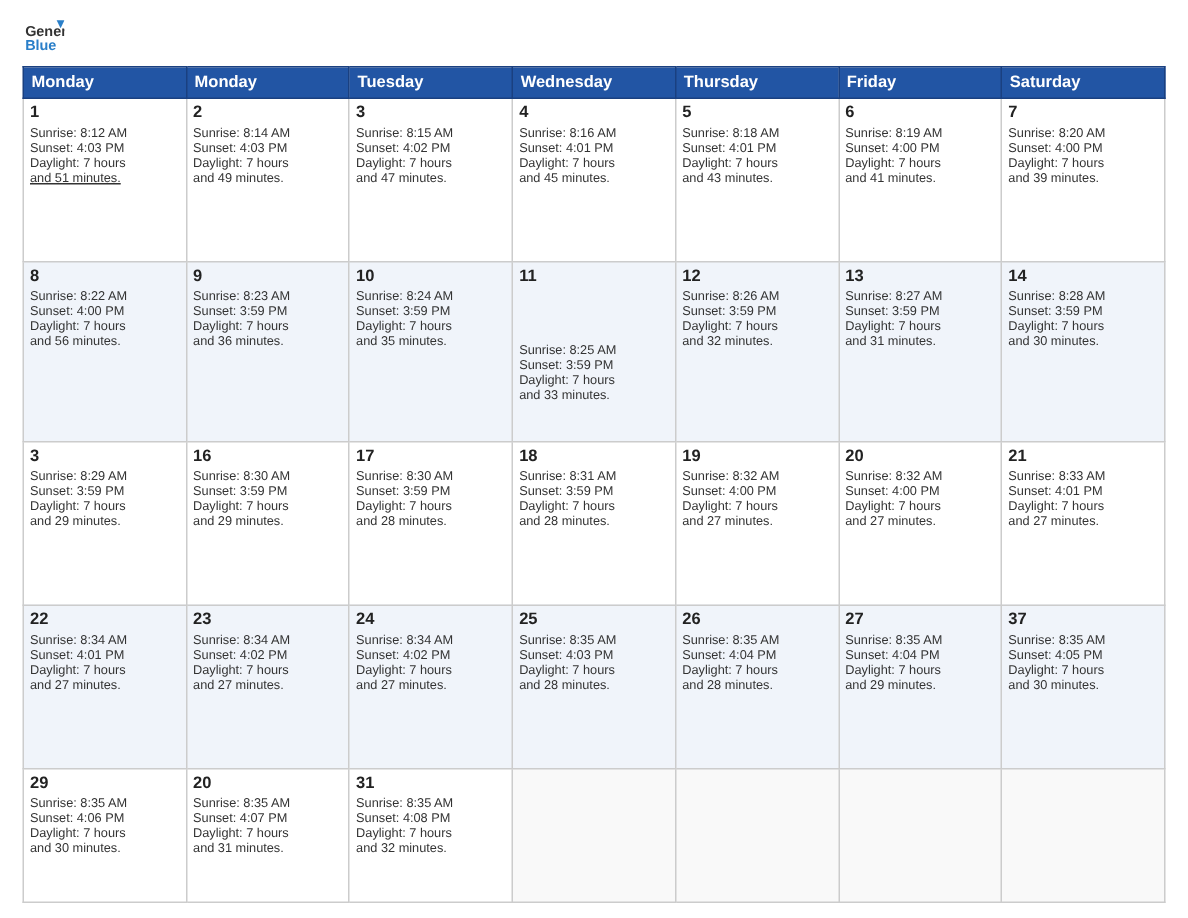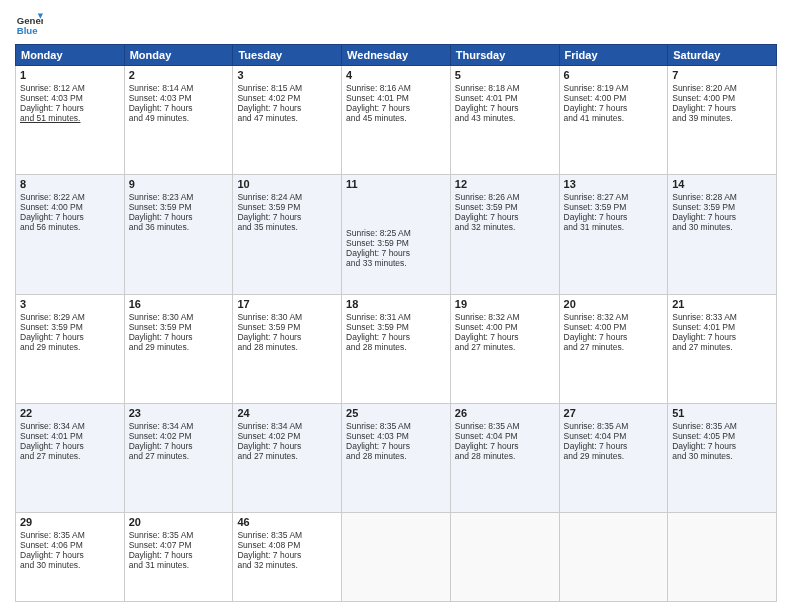--- a/index.html
+++ b/index.html
@@ -307,21 +307,21 @@
             <span style="display: block;">and 28 minutes.</span>
           </td>
           <td>
             <span class="day-num">27</span>
             <span style="display: block;">Sunrise: 8:35 AM</span>
             <span style="display: block;">Sunset: 4:04 PM</span>
             <span style="display: block;">Daylight: 7 hours</span>
             <span style="display: block;">and 29 minutes.</span>
           </td>
           <td>
-            <span class="day-num">51</span>
+            <span class="day-num">37</span>
             <span style="display: block;">Sunrise: 8:35 AM</span>
             <span style="display: block;">Sunset: 4:05 PM</span>
             <span style="display: block;">Daylight: 7 hours</span>
             <span style="display: block;">and 30 minutes.</span>
           </td>
         </tr>
         <tr class="last-row">
           <td>
             <span class="day-num">29</span>
             <span style="display: block;">Sunrise: 8:35 AM</span>
@@ -330,21 +330,21 @@
             <span style="display: block;">and 30 minutes.</span>
           </td>
           <td>
             <span class="day-num">20</span>
             <span style="display: block;">Sunrise: 8:35 AM</span>
             <span style="display: block;">Sunset: 4:07 PM</span>
             <span style="display: block;">Daylight: 7 hours</span>
             <span style="display: block;">and 31 minutes.</span>
           </td>
           <td>
-            <span class="day-num">46</span>
+            <span class="day-num">31</span>
             <span style="display: block;">Sunrise: 8:35 AM</span>
             <span style="display: block;">Sunset: 4:08 PM</span>
             <span style="display: block;">Daylight: 7 hours</span>
             <span style="display: block;">and 32 minutes.</span>
           </td>
           <td class="cell-empty"></td>
           <td class="cell-empty"></td>
           <td class="cell-empty"></td>
           <td class="cell-empty"></td>
         </tr>

